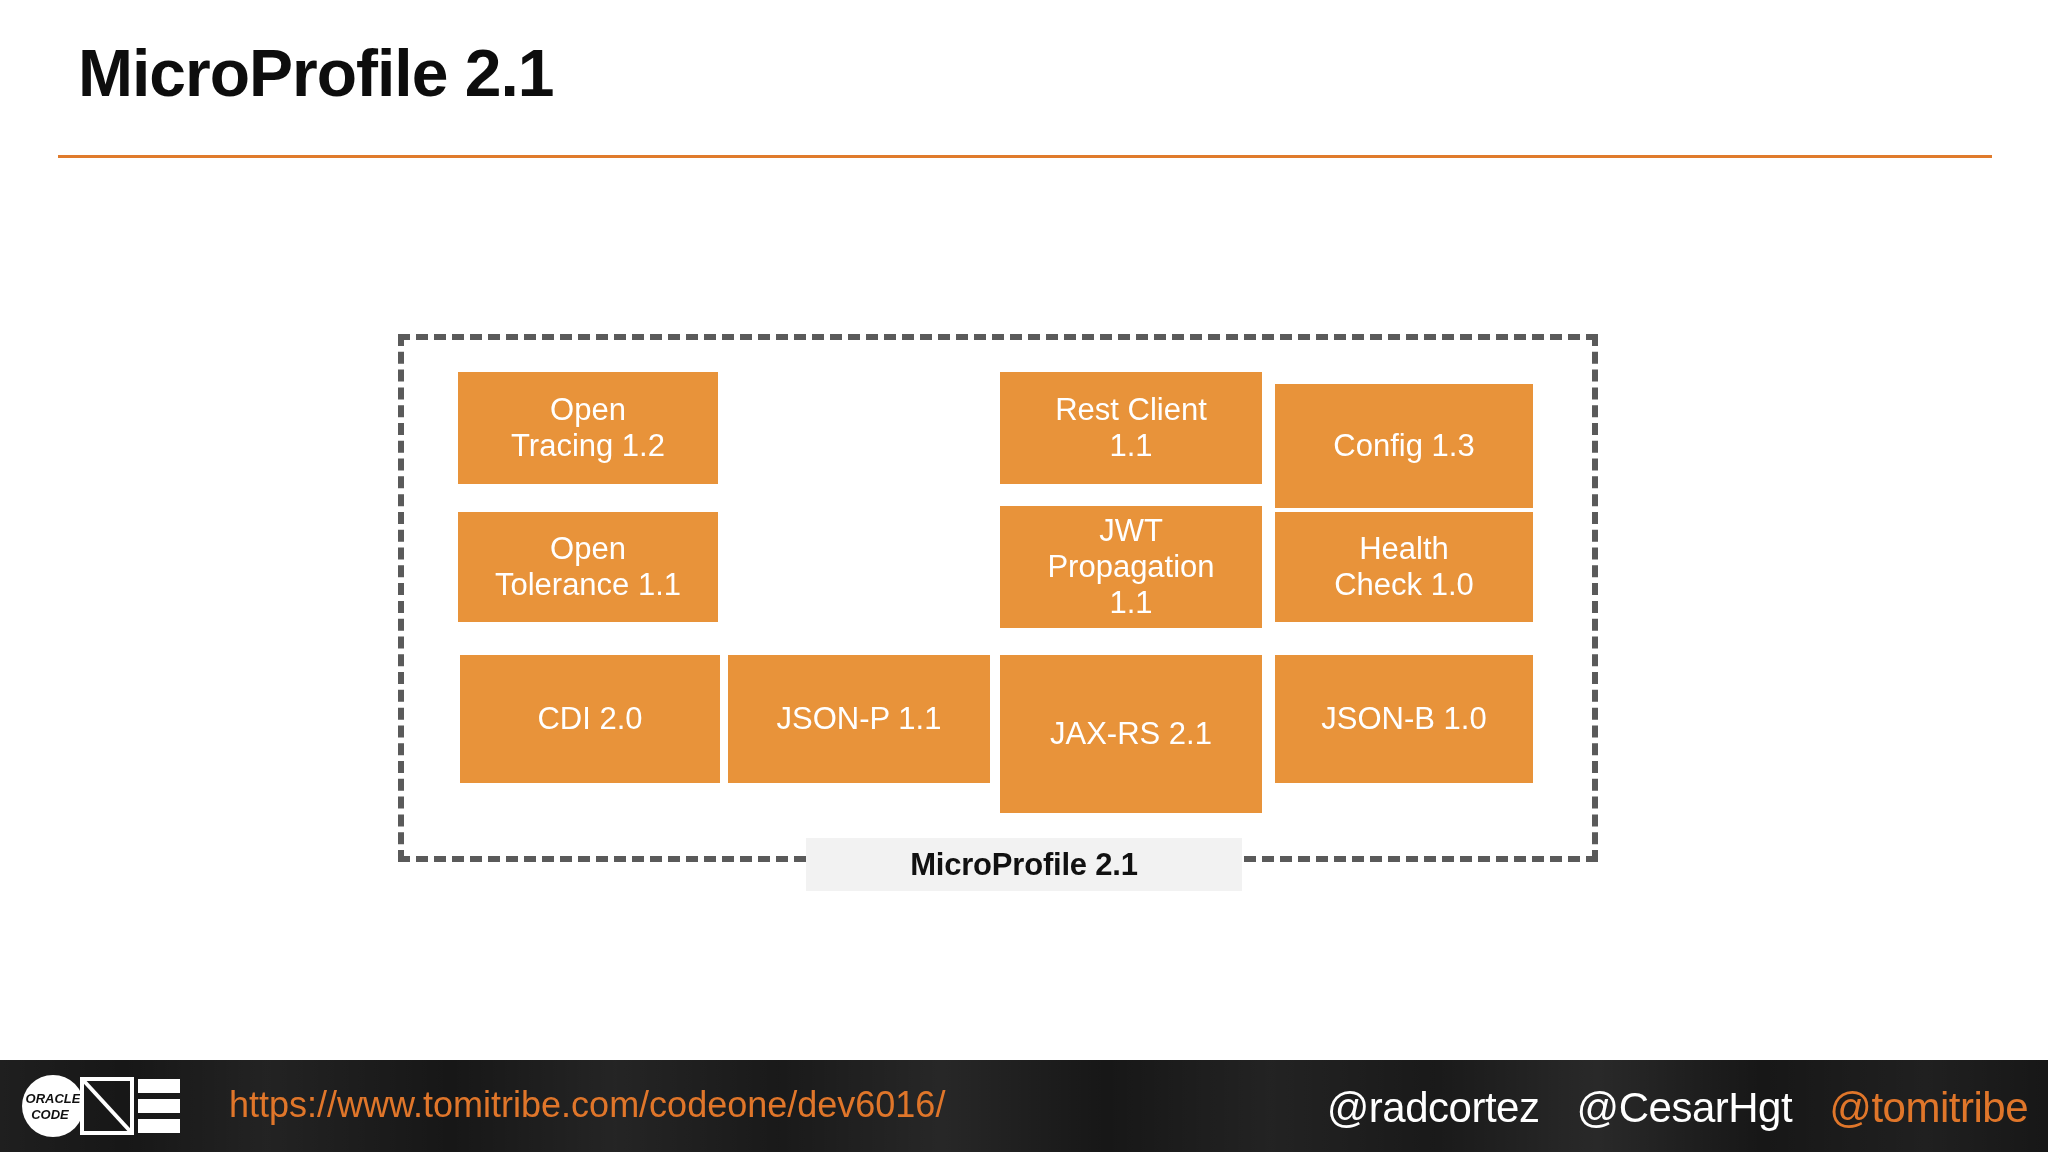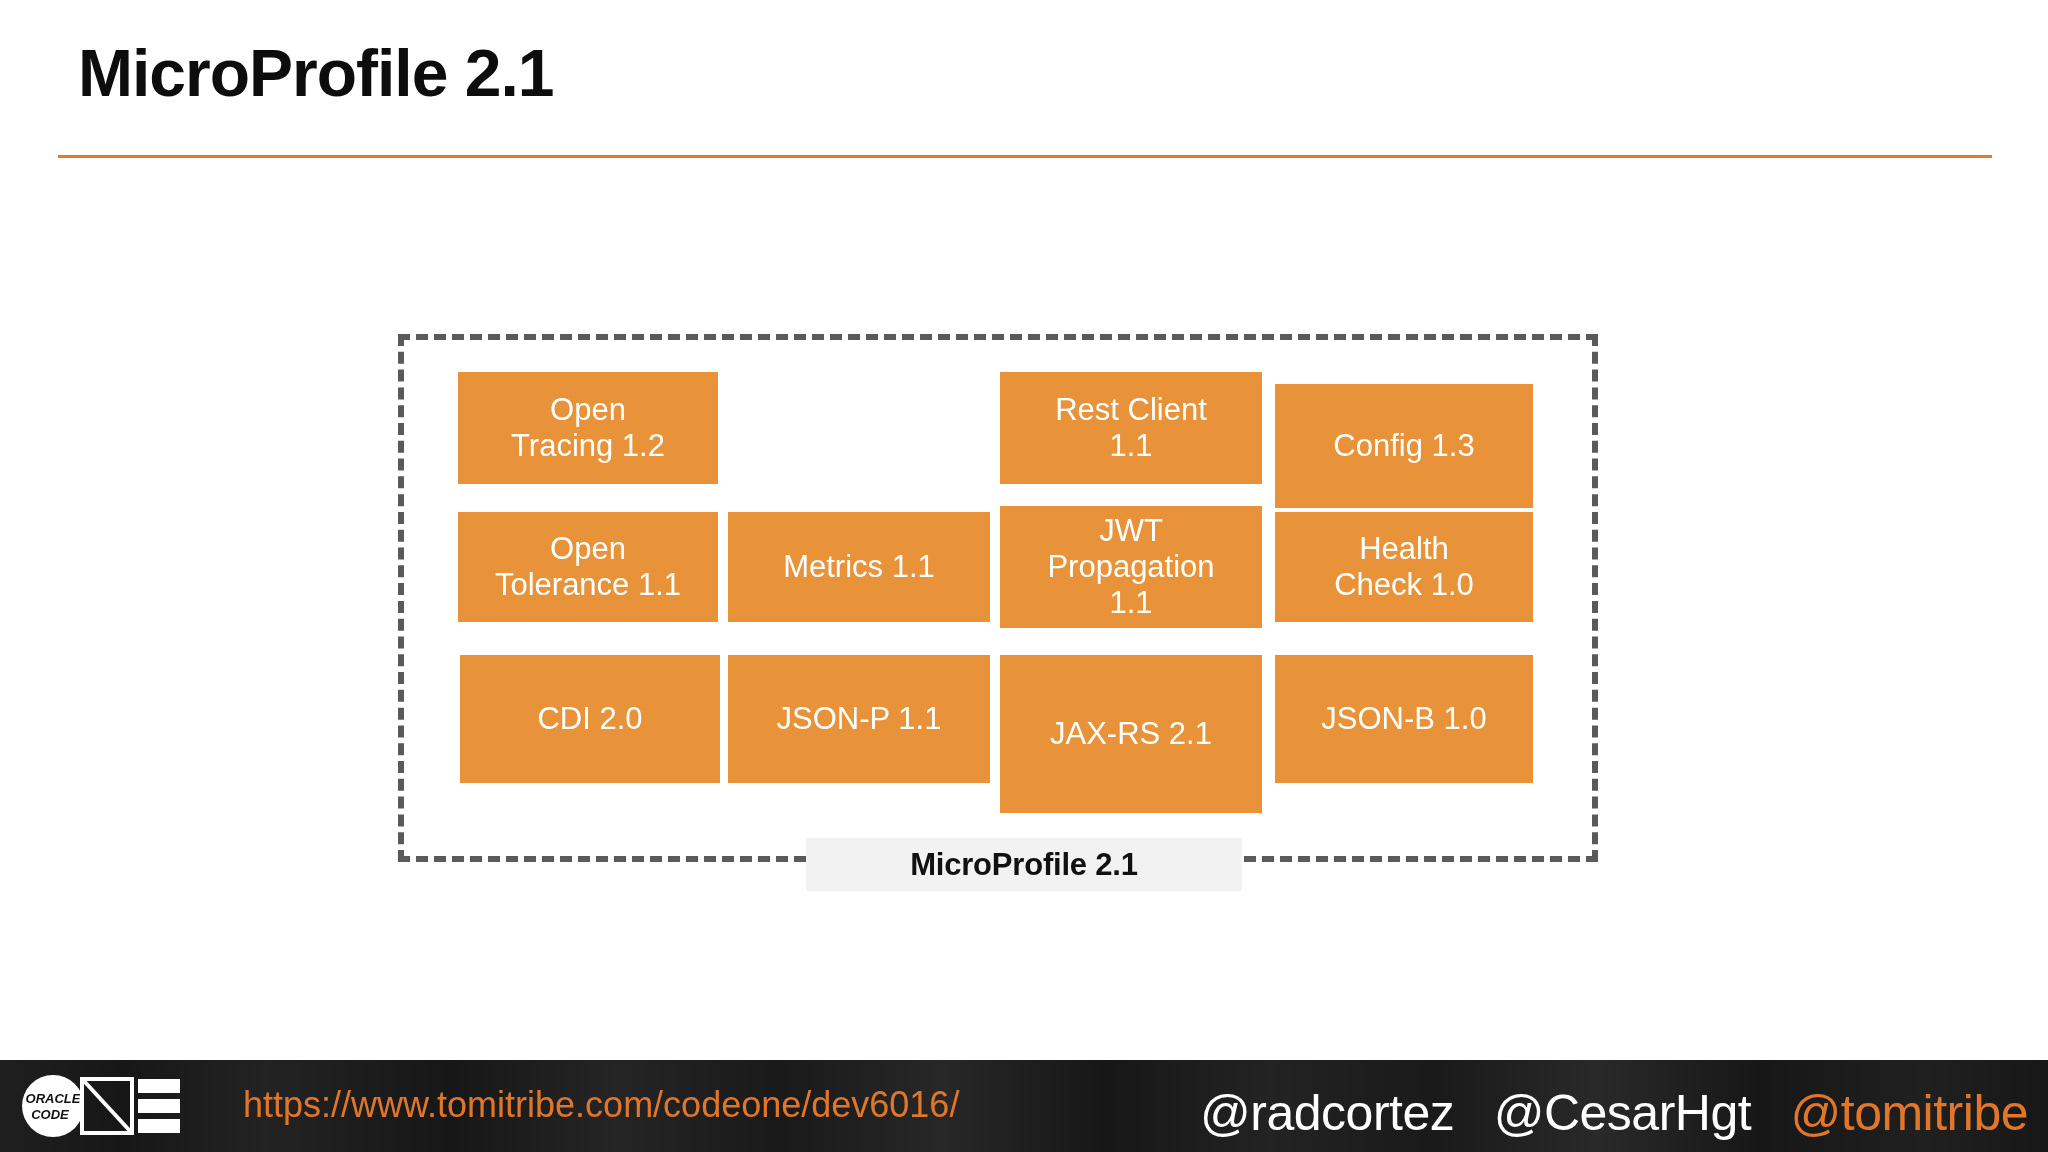--- a/index.html
+++ b/index.html
@@ -122,32 +122,32 @@
   }
   #footer-logo {
     position: absolute;
     left: 22px;
     top: 14px;
     width: 160px;
     height: 64px;
   }
   #footer-url {
     position: absolute;
-    left: 243px;
+    left: 229px;
     top: 1084px;
     font-size: 36px;
     color: #e0762a;
     letter-spacing: 0px;
     white-space: nowrap;
   }
   #footer-handles {
     position: absolute;
     right: 20px;
     top: 1084px;
-    font-size: 50px;
+    font-size: 42px;
     white-space: nowrap;
     letter-spacing: -0.5px;
   }
   #footer-handles .handle { color: #ffffff; margin-left: 26px; }
   #footer-handles .handle.brand { color: #e0762a; }
 </style>
 </head>
 <body>
 
 <div id="slide-title">MicroProfile 2.1</div>
@@ -170,23 +170,20 @@
   </div>
   <div class="tile t-config">
     <span>Config 1.3</span>
   </div>
 
   <div class="tile t-fault">
     <span>
       <span>Open</span><br>
       <span>Tolerance 1.1</span>
     </span>
-  </div>
-  <div class="tile t-metrics">
-    <span>Metrics 1.1</span>
   </div>
   <div class="tile t-jwt">
     <span>
       <span>JWT</span><br>
       <span>Propagation</span><br>
       <span>1.1</span>
     </span>
   </div>
   <div class="tile t-health">
     <span>

